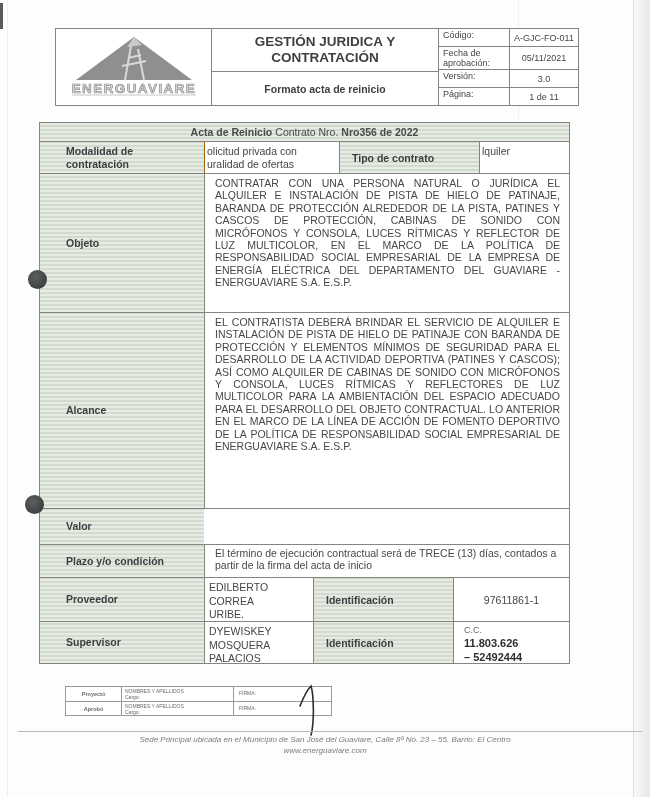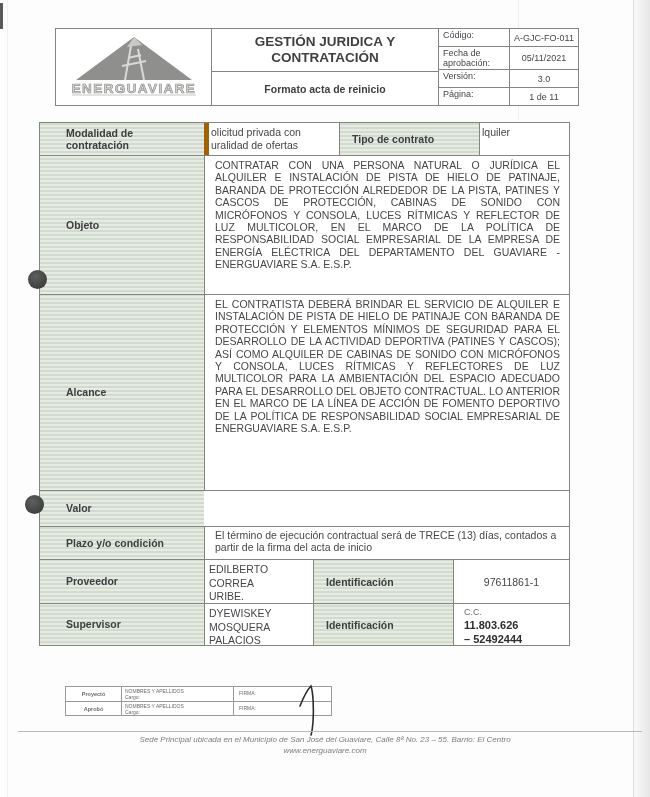--- a/index.html
+++ b/index.html
@@ -40,21 +40,21 @@
   .tbl{position:absolute;left:39px;top:122px;width:529px;border:1px solid #85857f;background:#fff;
     font-size:10.5px;}
   .trow{display:flex;border-top:1px solid #85857f;box-sizing:border-box;}
   .trow:first-child{border-top:none;}
   .acta-titlebar{height:18px;align-items:center;justify-content:center;font-size:10.5px;color:#4a4a4c;}
   .acta-titlebar .sp{margin:0 3px;}
   .b{font-weight:bold;}
   .cell{box-sizing:border-box;}
   .cell-label{width:164px;display:flex;align-items:center;padding-left:26px;font-weight:bold;color:#3e3e40;}
   .cell-label .lbl{max-width:122px;line-height:12.5px;}
-  .cell-mid{width:115px;border-left:5px solid #a16207;padding:3px 2px 0 2px;line-height:13px;}
+  .cell-mid{width:115px;border-left:1px solid #a16207;padding:3px 2px 0 2px;line-height:13px;}
   .cell-tipo{width:140px;border-left:1px solid #85857f;display:flex;align-items:center;
     padding-left:12px;font-weight:bold;color:#3e3e40;margin-left:20px;}
   .cell-val{flex:1;border-left:1px solid #85857f;padding:3px 2px 0 2px;}
   .cell-text{flex:1;border-left:1px solid #85857f;padding:3px 9px 0 10px;
     text-align:justify;line-height:12.4px;color:#47474b;}
   .cell-name{width:109px;border-left:1px solid #85857f;padding:3px 2px 0 4px;line-height:13.5px;}
   .cell-idlabel{width:140px;border-left:1px solid #85857f;display:flex;align-items:center;
     padding-left:12px;font-weight:bold;color:#3e3e40;}
   .cell-idvalue{flex:1;border-left:1px solid #85857f;display:flex;flex-direction:column;
     align-items:center;justify-content:center;}
@@ -135,20 +135,25 @@
     </div>
     <div class="meta-row" style="flex:1;">
       <div class="meta-label">Página:</div>
       <div class="meta-value">1 de 11</div>
     </div>
   </div>
 </div>
 
 <div class="tbl">
 
+  <div class="trow acta-titlebar green">
+    <span class="b">Acta de Reinicio</span>
+    <span class="sp">Contrato Nro.</span>
+    <span class="b">Nro356  de 2022</span>
+  </div>
 
   <div class="trow r-modalidad">
     <div class="cell cell-label green">
       <span class="lbl">Modalidad de contratación</span>
     </div>
     <div class="cell cell-mid">
       <div>olicitud privada con</div>
       <div>uralidad de ofertas</div>
     </div>
     <div class="cell cell-tipo green">Tipo de contrato</div>

